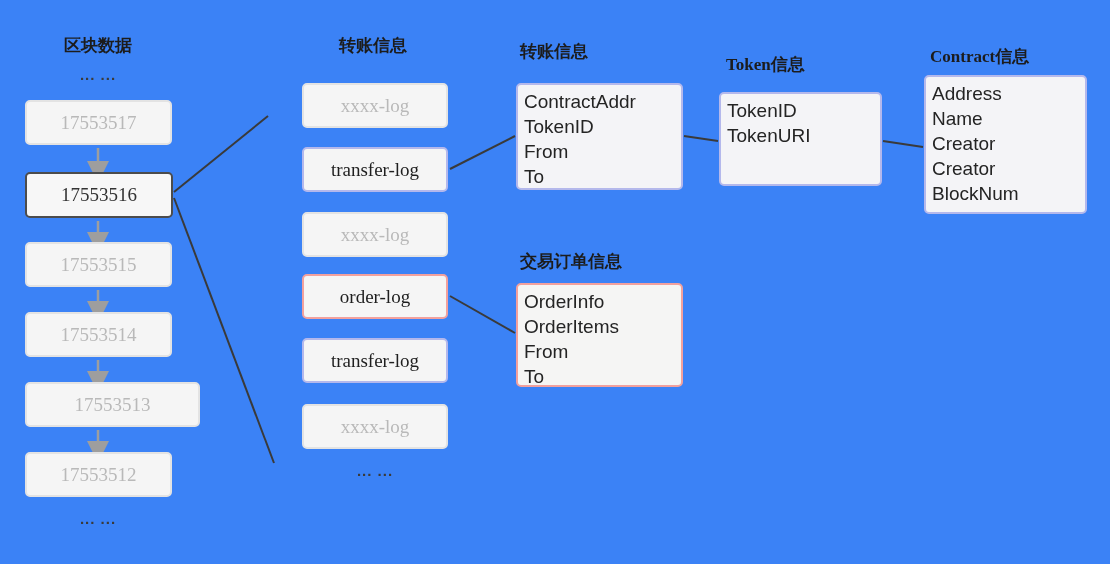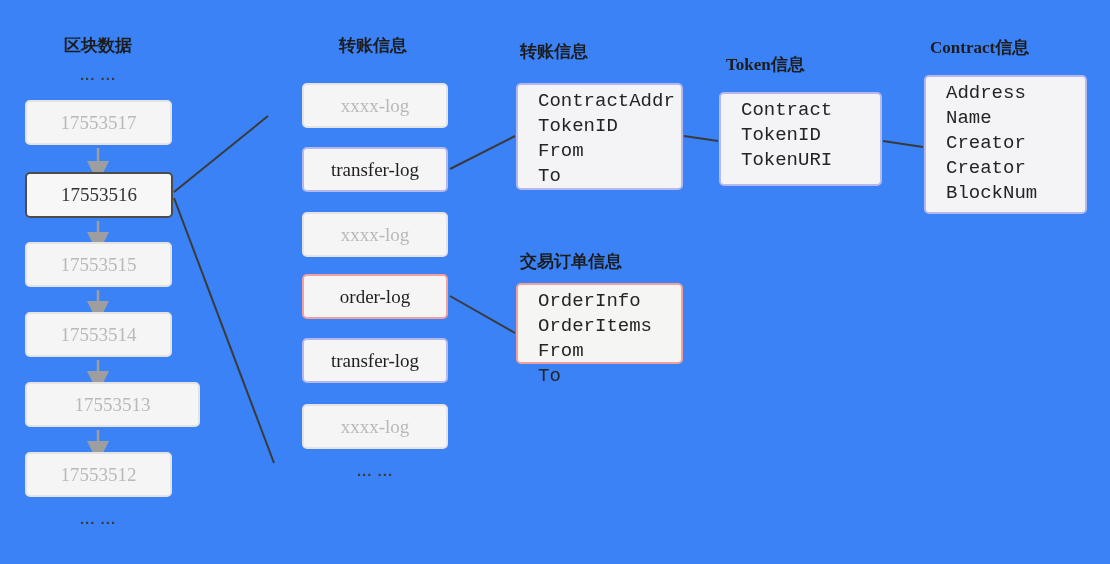--- a/index.html
+++ b/index.html
@@ -40,23 +40,23 @@
   }
   .node.dim{background:#f5f5f5;border-color:#e3e3e3;color:#b9b9b9;}
   .node.active{background:#f7f7f7;border:2.5px solid #4c4c4c;color:#333333;}
   .node.transfer{background:#f5f5f5;border:2px solid #b4b8ec;color:#1f1f1f;}
   .node.order{background:#f5f5f5;border:2px solid #f2a09d;color:#1f1f1f;}
 
   .infobox{
     position:absolute;
     box-sizing:border-box;
     border-radius:5px;
-    font-family:Liberation Mono, monospace;
+    font-family:Liberation Sans, sans-serif;
     font-size:19px;color:#242424;
-    padding:4px 0 0 20px;
+    padding:4px 0 0 6px;
     line-height:25px;
   }
   .infobox.blue{background:#f4f4f7;border:2px solid #b4b8ec;}
   .infobox.red{background:#f5f5f4;border:2px solid #f2a09d;}
   .infobox .field{white-space:nowrap;}
 </style>
 </head>
 <body>
 
 <div id="stage">
@@ -112,35 +112,34 @@
   <div class="col-title" style="left:520px;top:40px;">转账信息</div>
   <div class="infobox blue" style="left:516px;top:83px;width:167px;height:107px;">
     <div class="field">ContractAddr</div>
     <div class="field">TokenID</div>
     <div class="field">From</div>
     <div class="field">To</div>
   </div>
 
   <div class="col-title latin" style="left:726px;top:53px;">Token信息</div>
   <div class="infobox blue" style="left:719px;top:92px;width:163px;height:94px;">
-    <div class="field">Contract</div>
     <div class="field">TokenID</div>
     <div class="field">TokenURI</div>
   </div>
 
-  <div class="col-title latin" style="left:930px;top:36px;">Contract信息</div>
+  <div class="col-title latin" style="left:930px;top:45px;">Contract信息</div>
   <div class="infobox blue" style="left:924px;top:75px;width:163px;height:139px;">
     <div class="field">Address</div>
     <div class="field">Name</div>
     <div class="field">Creator</div>
     <div class="field">Creator</div>
     <div class="field">BlockNum</div>
   </div>
 
   <div class="col-title" style="left:520px;top:250px;">交易订单信息</div>
-  <div class="infobox red" style="left:516px;top:283px;width:167px;height:81px;">
+  <div class="infobox red" style="left:516px;top:283px;width:167px;height:104px;">
     <div class="field">OrderInfo</div>
     <div class="field">OrderItems</div>
     <div class="field">From</div>
     <div class="field">To</div>
   </div>
 
 </div>
 
 </body></html>

